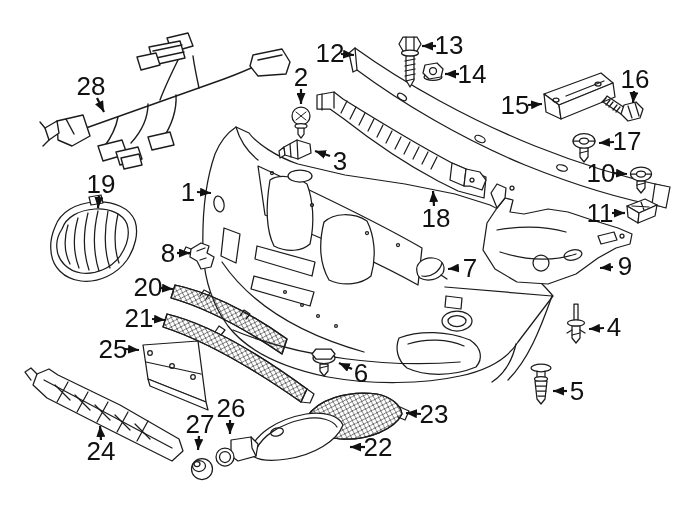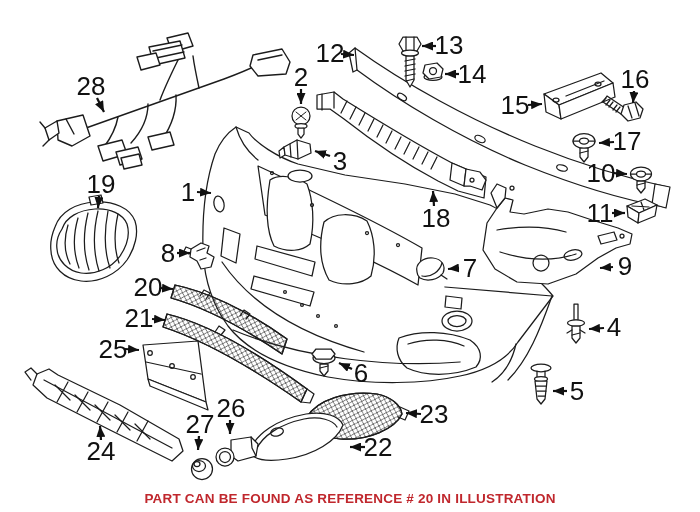--- a/index.html
+++ b/index.html
@@ -339,14 +339,13 @@
         <text x="113" y="349" class="callout" fill="#111111">25</text>
         <line x1="230" y1="420" x2="230" y2="434" class="arrow" marker-end="url(#ah)"></line>
         <text x="231" y="408" class="callout" fill="#111111">26</text>
         <line x1="199" y1="436" x2="198" y2="450" class="arrow" marker-end="url(#ah)"></line>
         <text x="200" y="424" class="callout" fill="#111111">27</text>
         <line x1="97" y1="98" x2="104" y2="112" class="arrow" marker-end="url(#ah)"></line>
         <text x="91" y="86" class="callout" fill="#111111">28</text>
       </g>
 </svg>
 
-<div class="footer" style="color: rgb(192, 39, 45);">PART CAN BE FOUND AS REFERENCE # 20 IN ILLUSTRATION</div>
 </div>
 
 </body></html>

